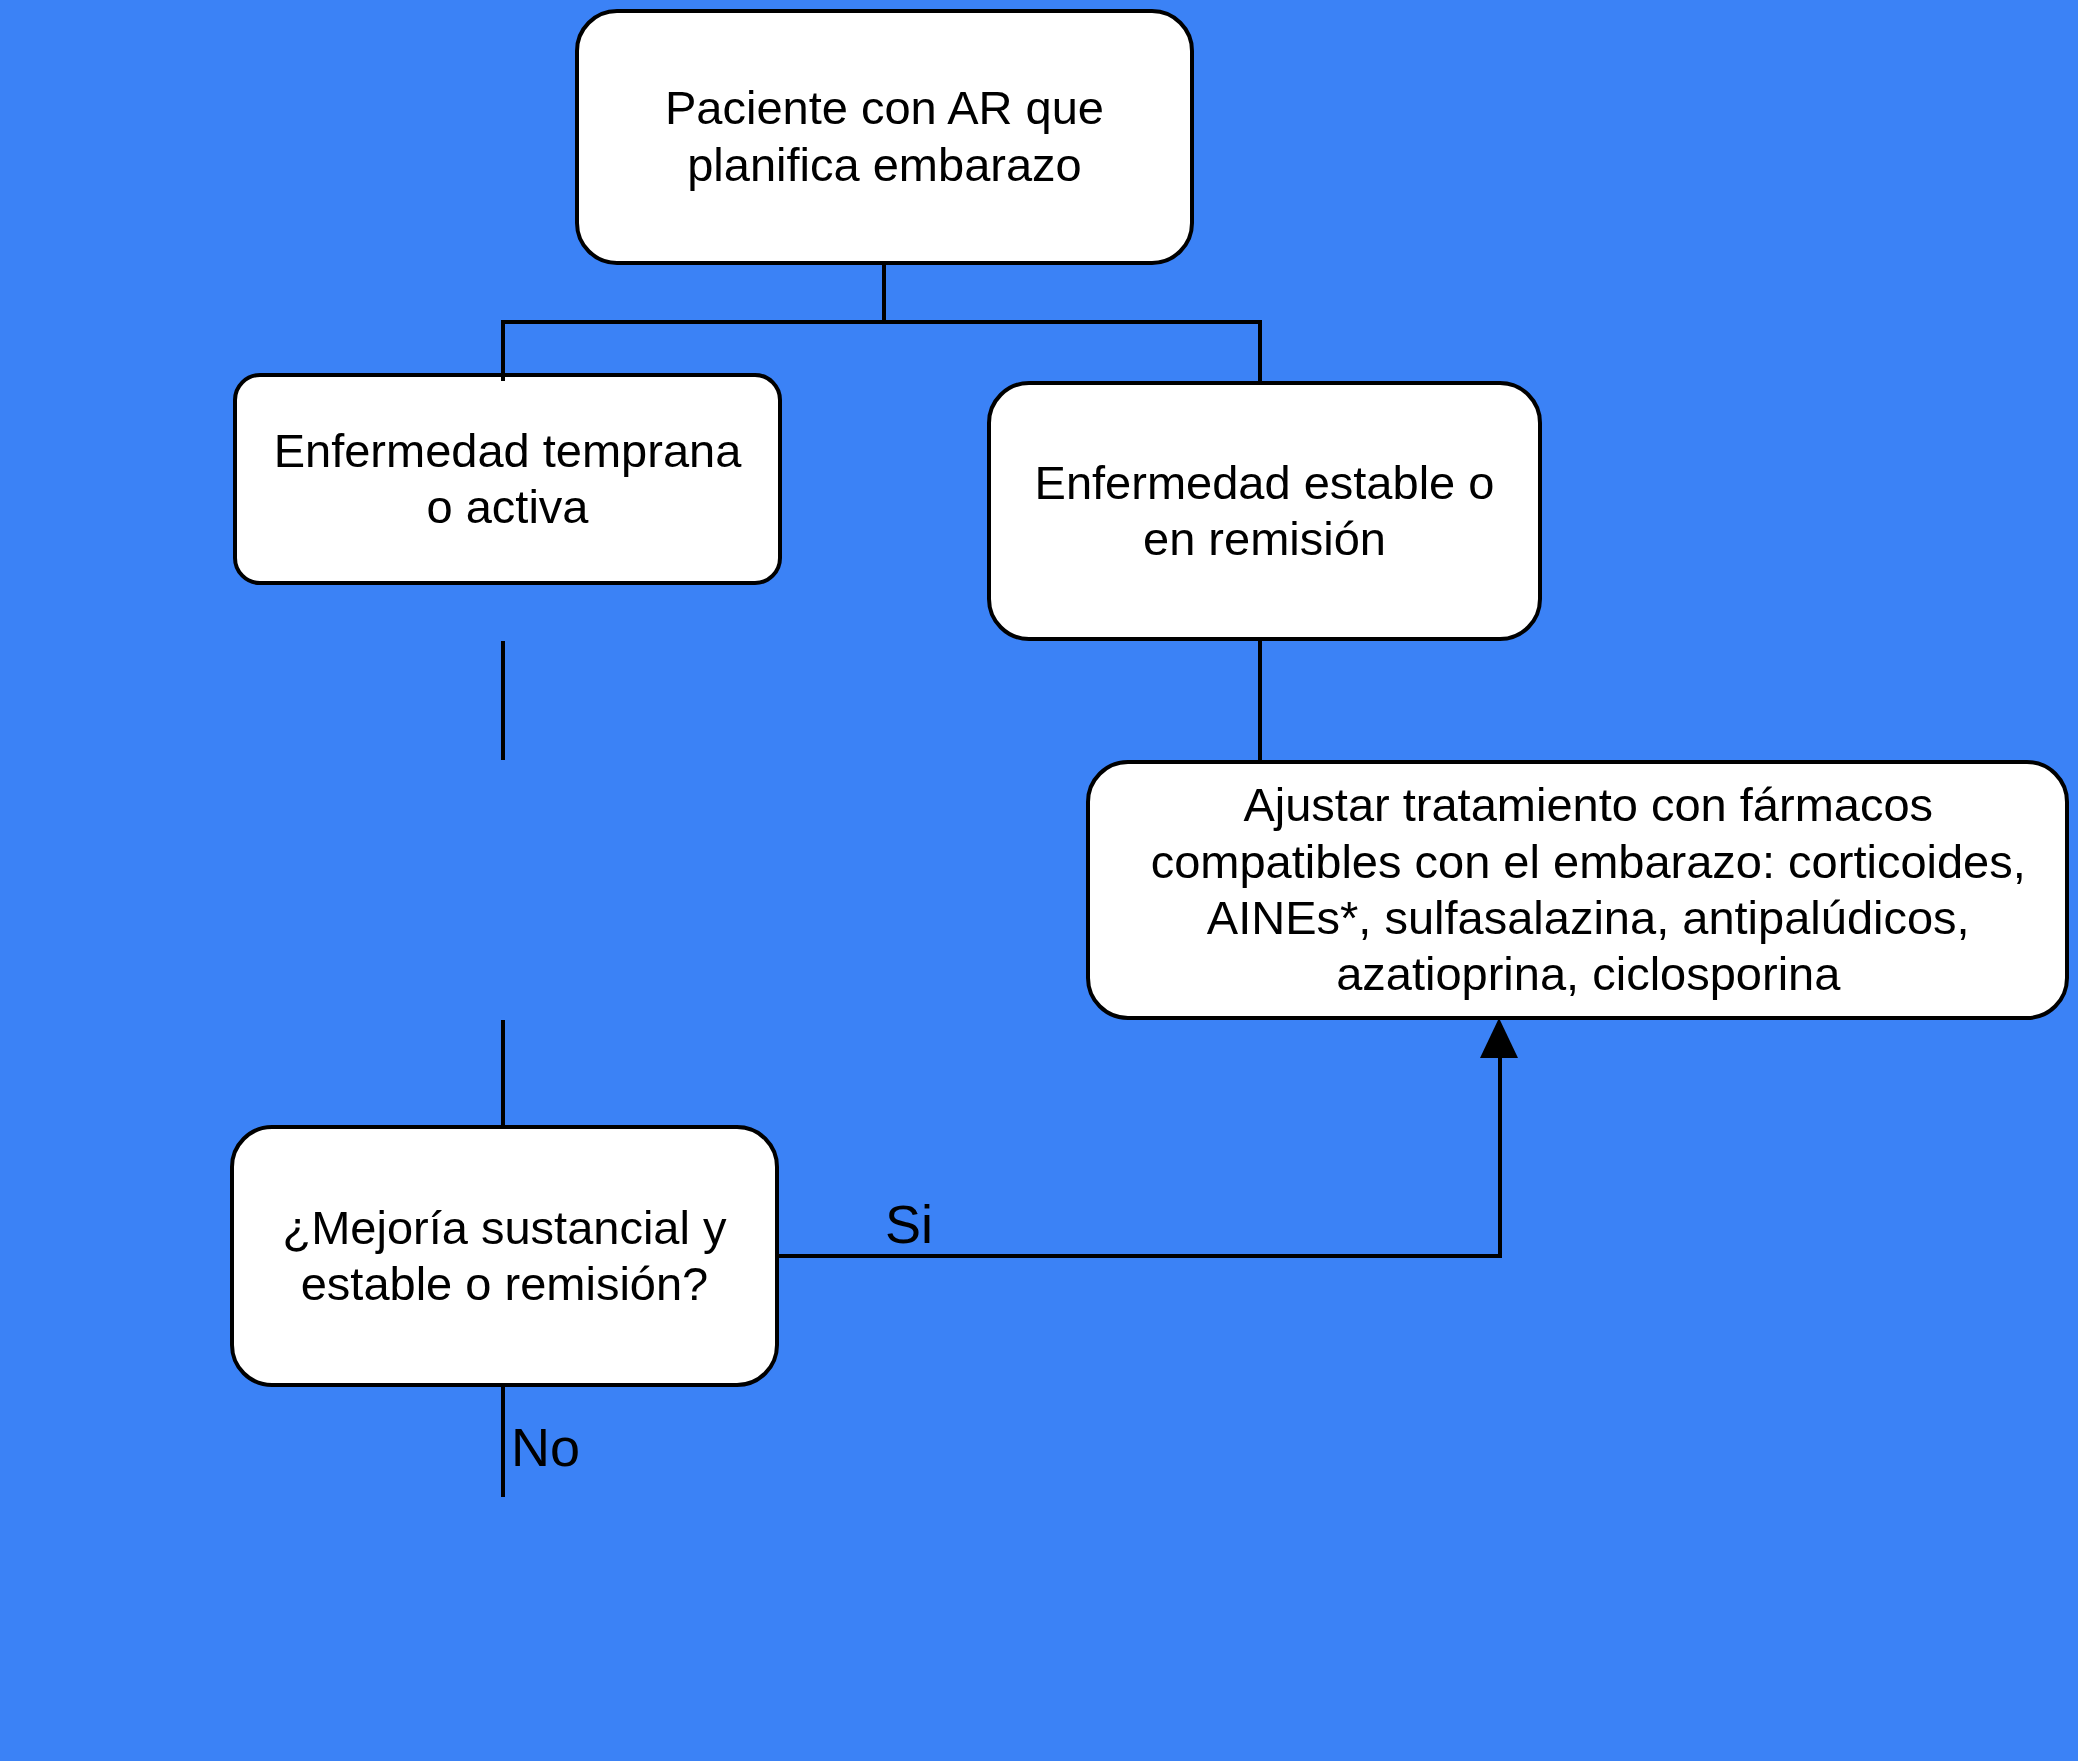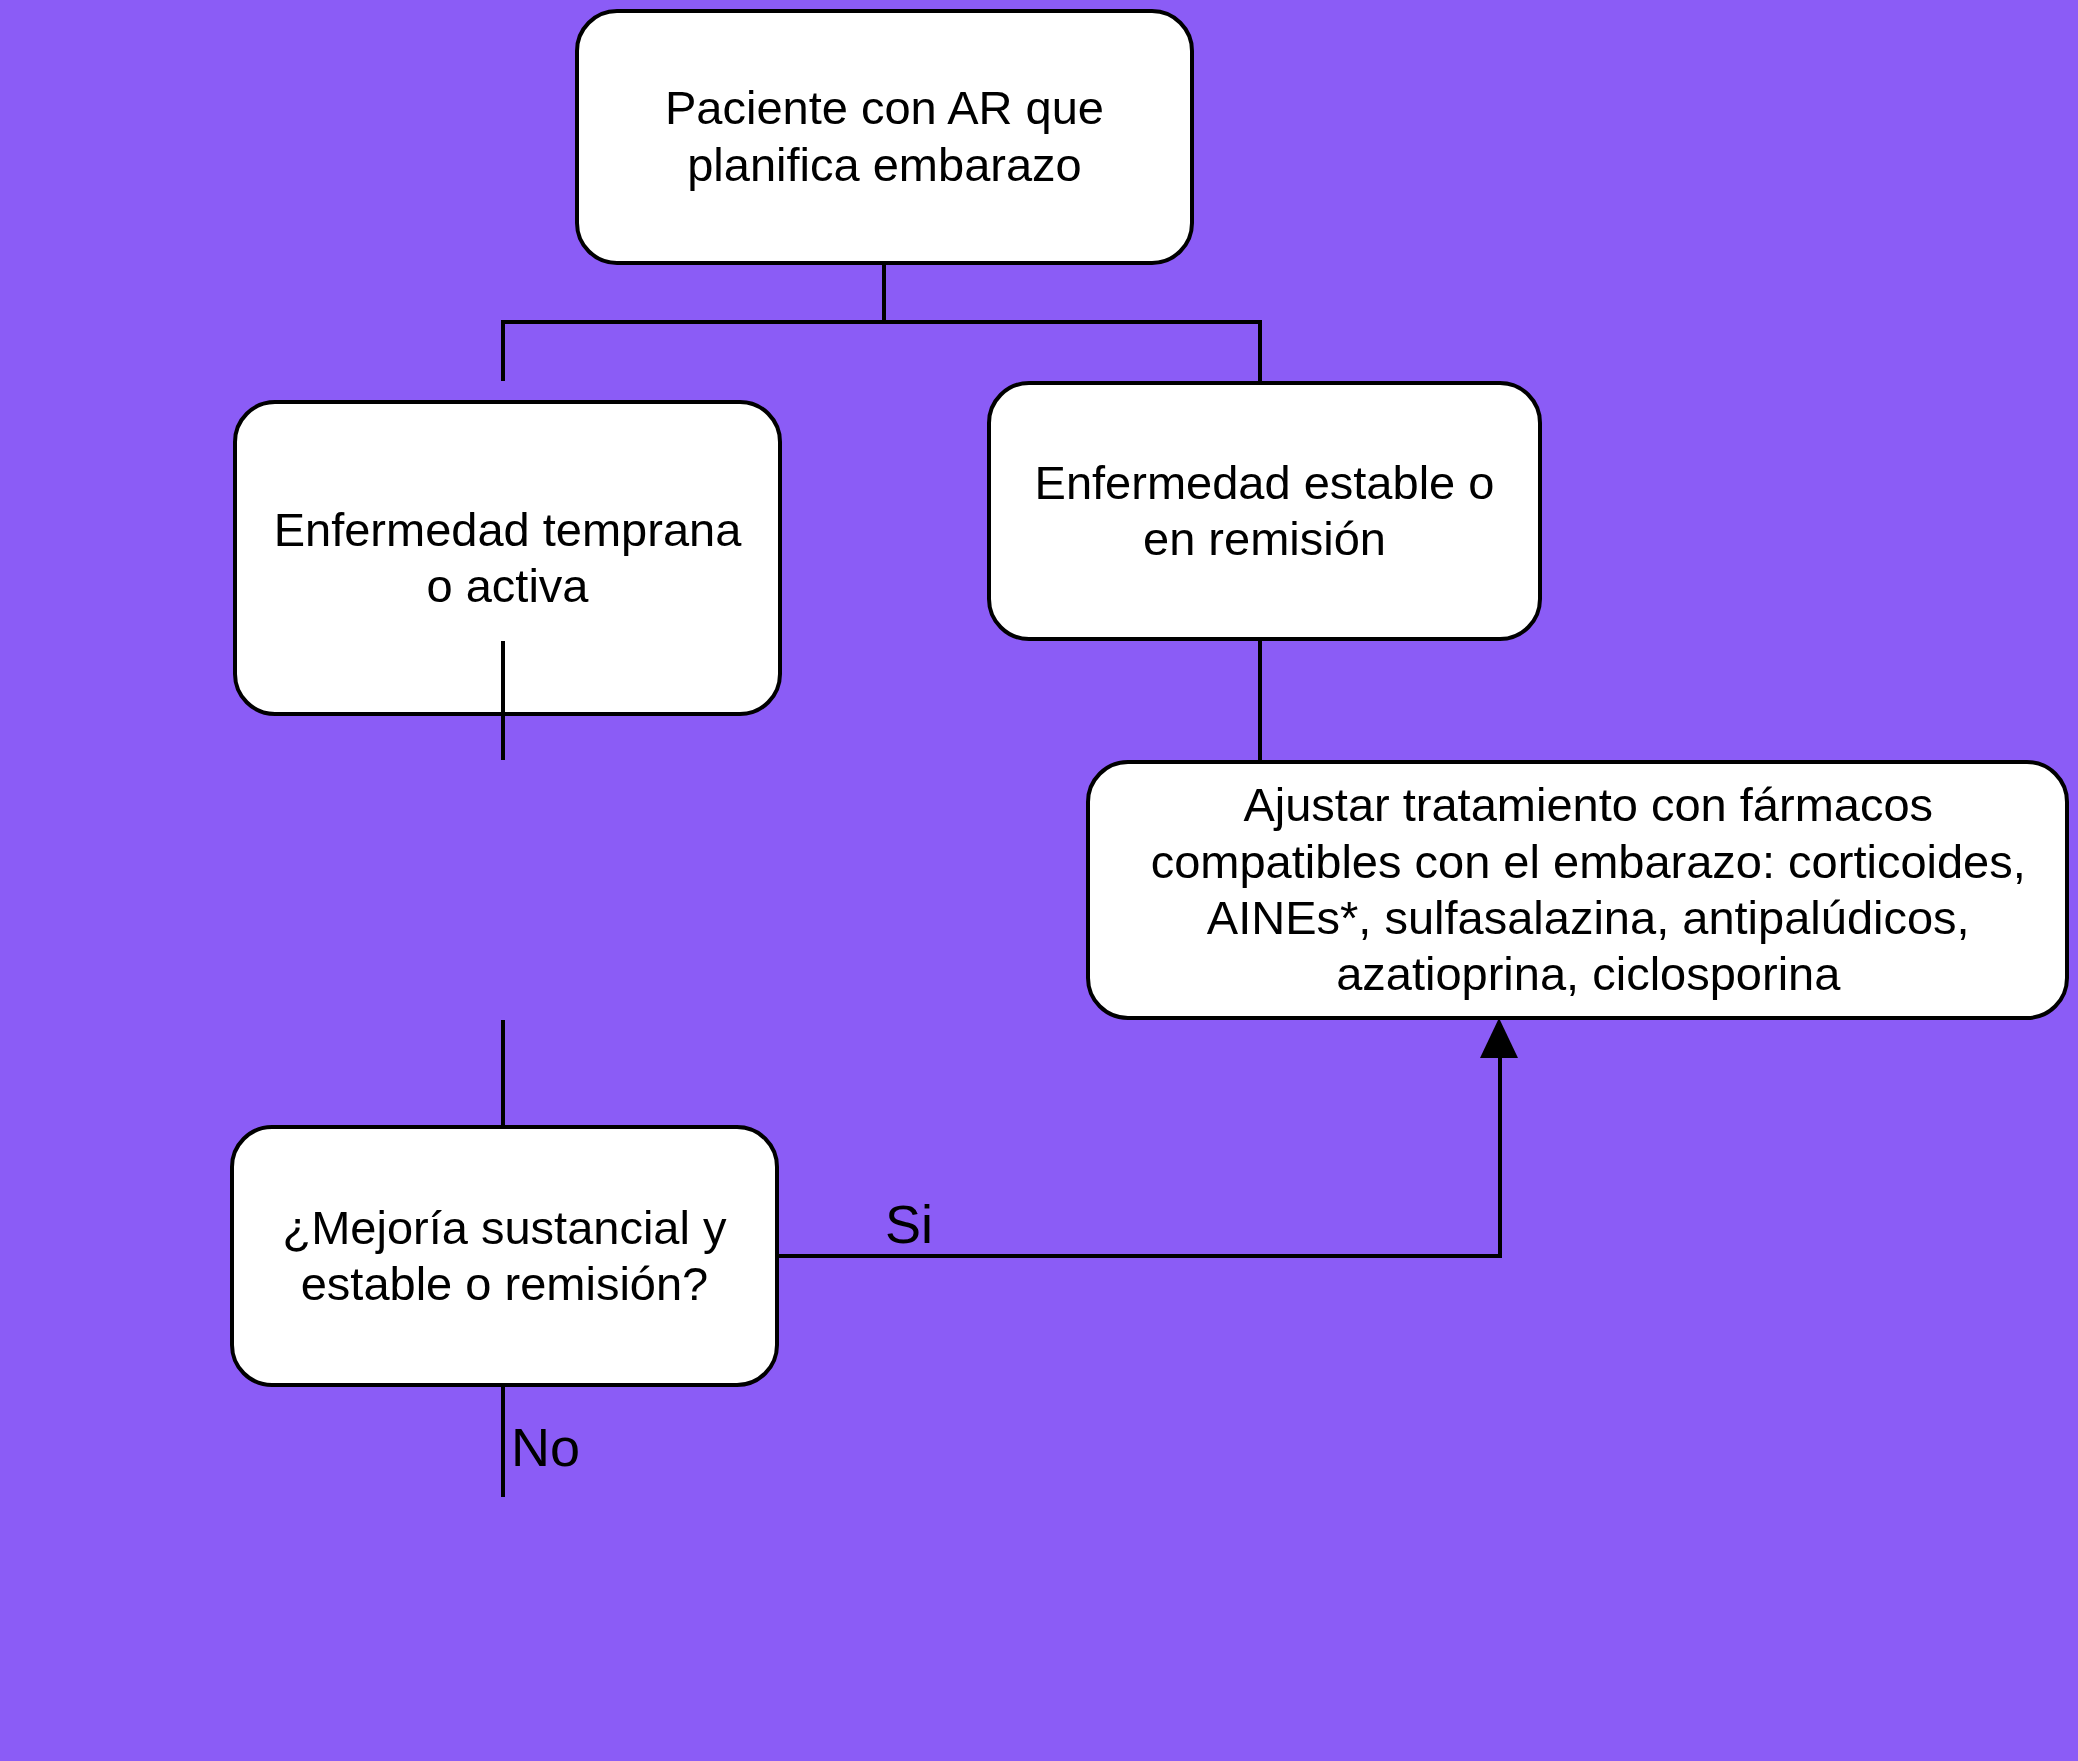--- a/index.html
+++ b/index.html
@@ -8,21 +8,21 @@
     background: #ffffff;
   }
   body {
     font-family: "Liberation Sans", "DejaVu Sans", sans-serif;
     color: #000000;
   }
   #canvas {
     position: relative;
     width: 2079px;
     height: 1762px;
-    background: #8b5cf6;
+    background: #3b82f6;
     overflow: hidden;
   }
   .node {
     position: absolute;
     box-sizing: border-box;
     border: 4.4px solid #000000;
     border-radius: 42px;
     background: #ffffff;
     display: flex;
     align-items: center;
@@ -55,21 +55,21 @@
 </head>
 <body>
 
 <div id="canvas">
 
   <div class="node" style="left:575px; top:8.8px; width:619px; height:256px;">
     <span>Paciente con AR que
 planifica embarazo</span>
   </div>
 
-  <div class="node" style="left:233px; top:400px; width:549px; height:316px;">
+  <div class="node" style="left:233px; top:373px; width:549px; height:212px;border-radius:27px;">
     <span>Enfermedad temprana
 o activa</span>
   </div>
 
   <div class="node" style="left:987px; top:381px; width:555px; height:260px;">
     <span>Enfermedad estable o
 en remisión</span>
   </div>
 
 

